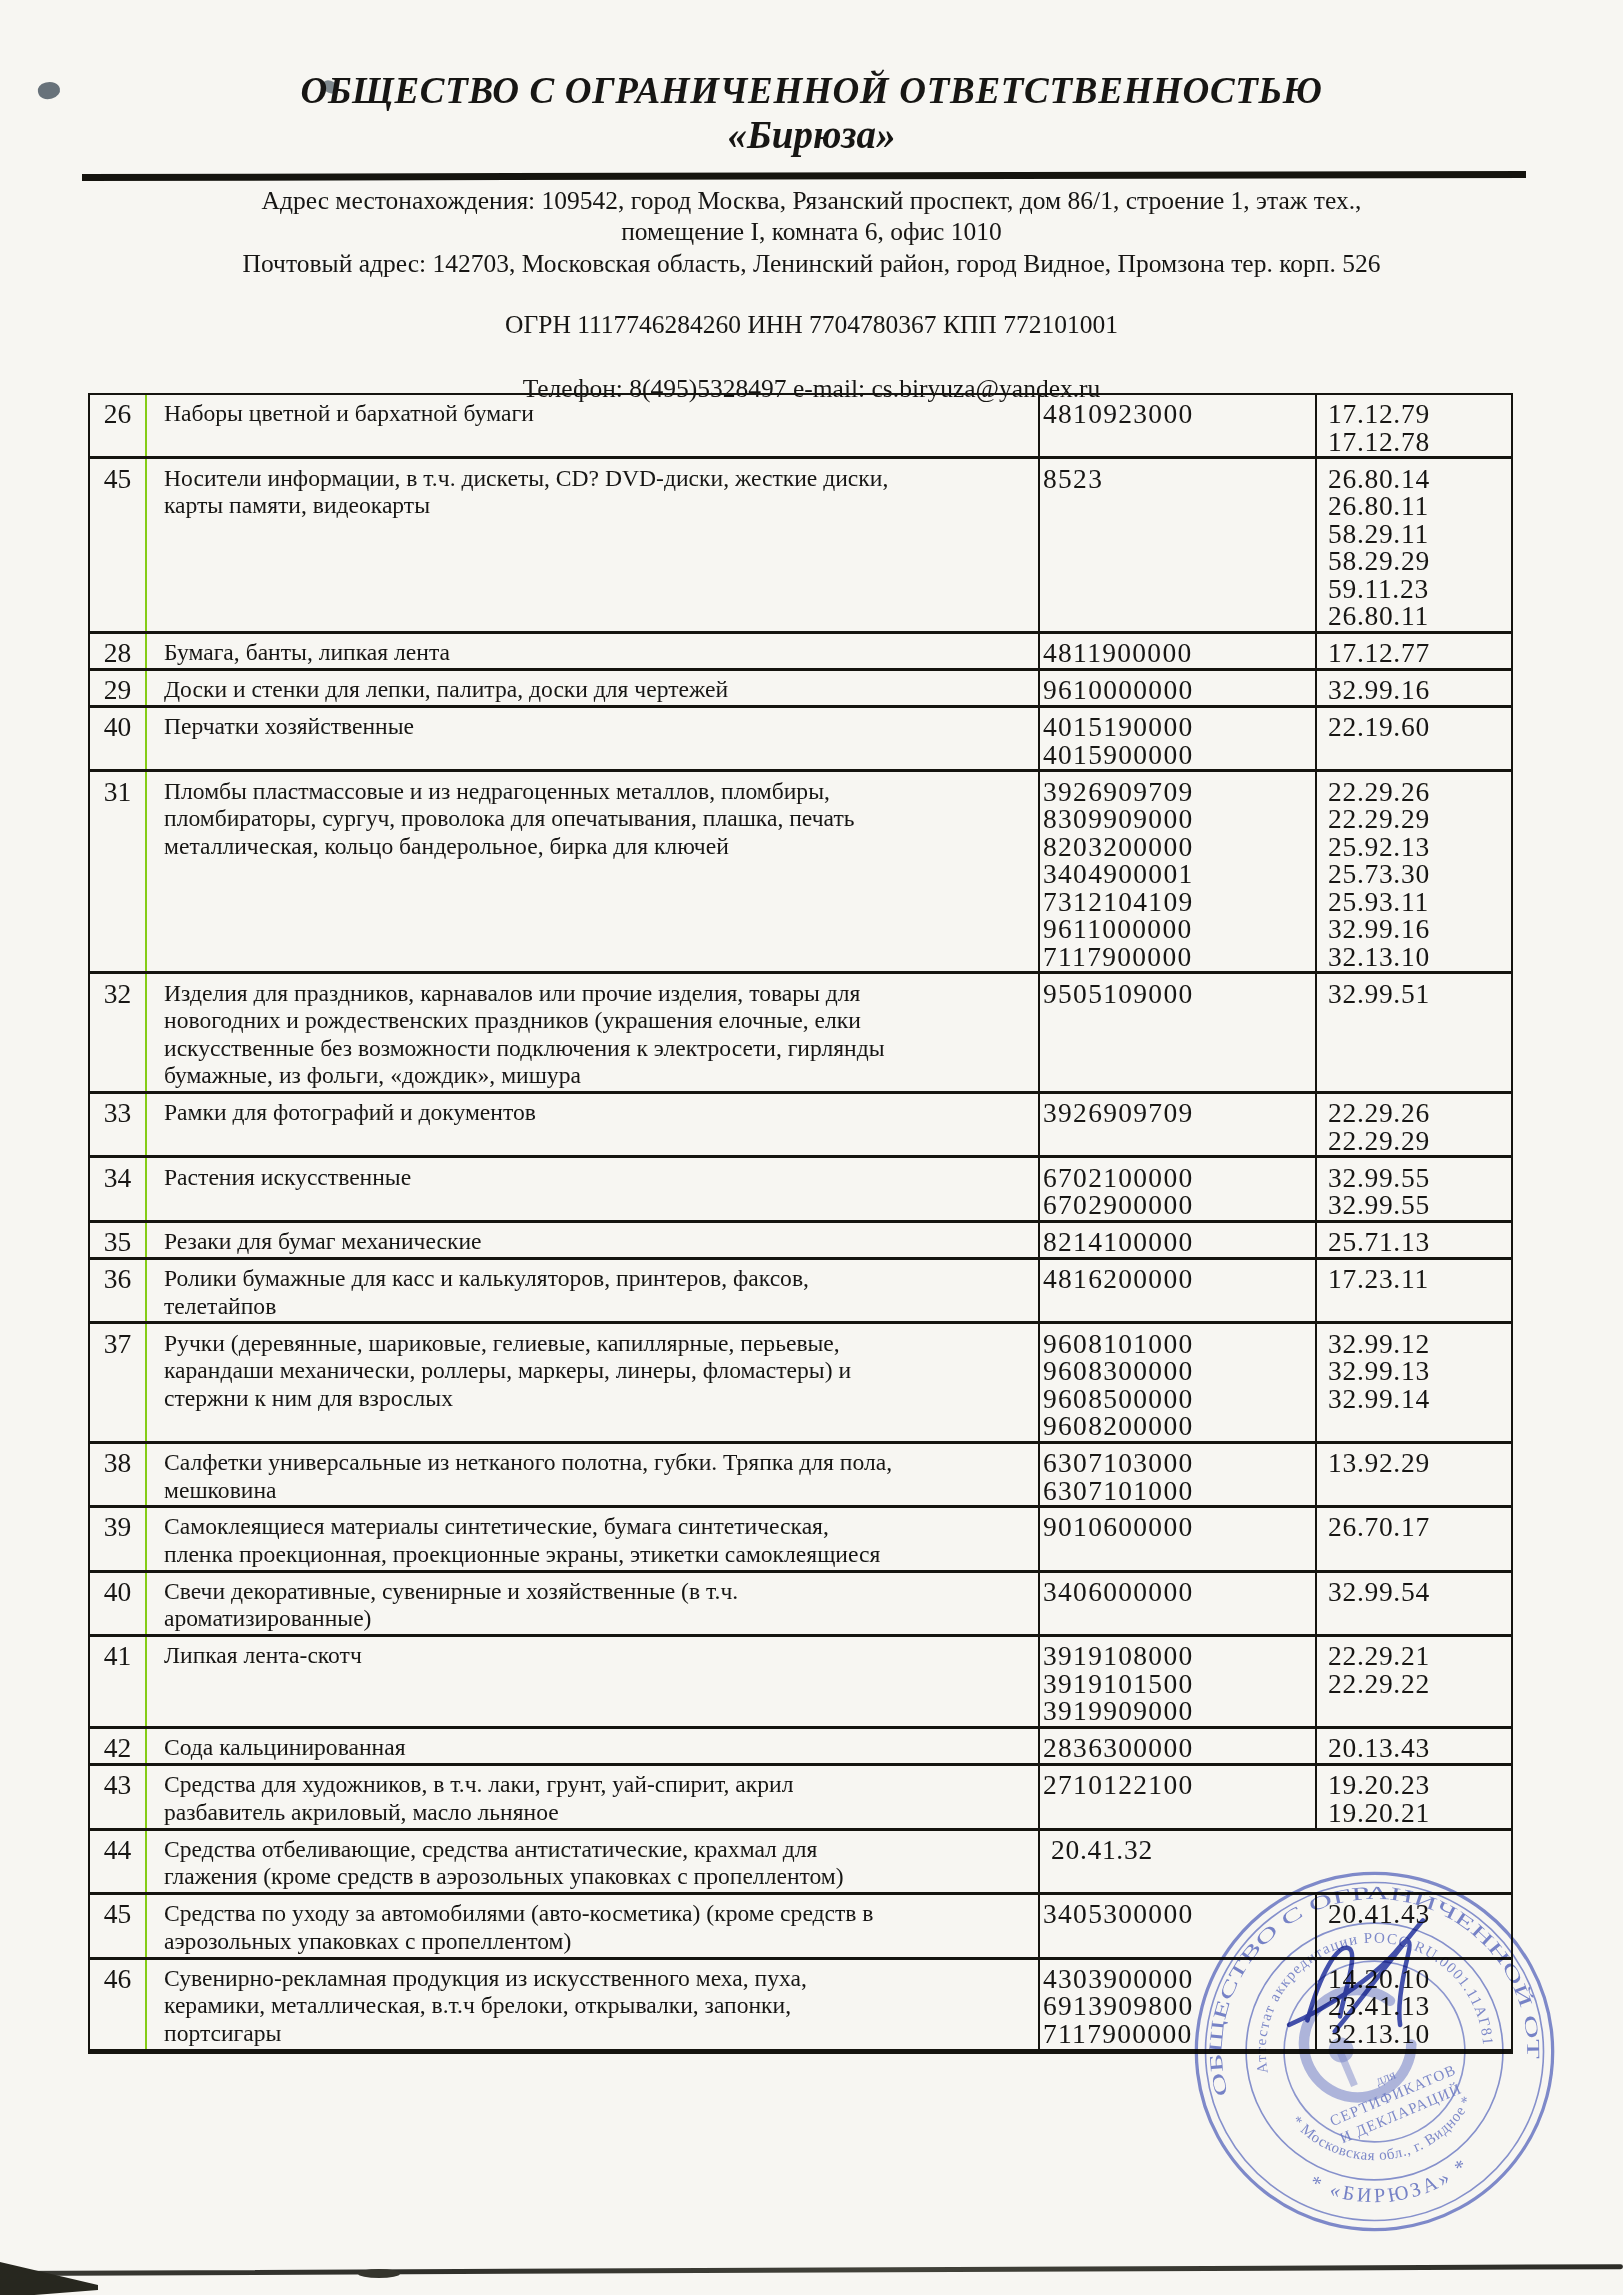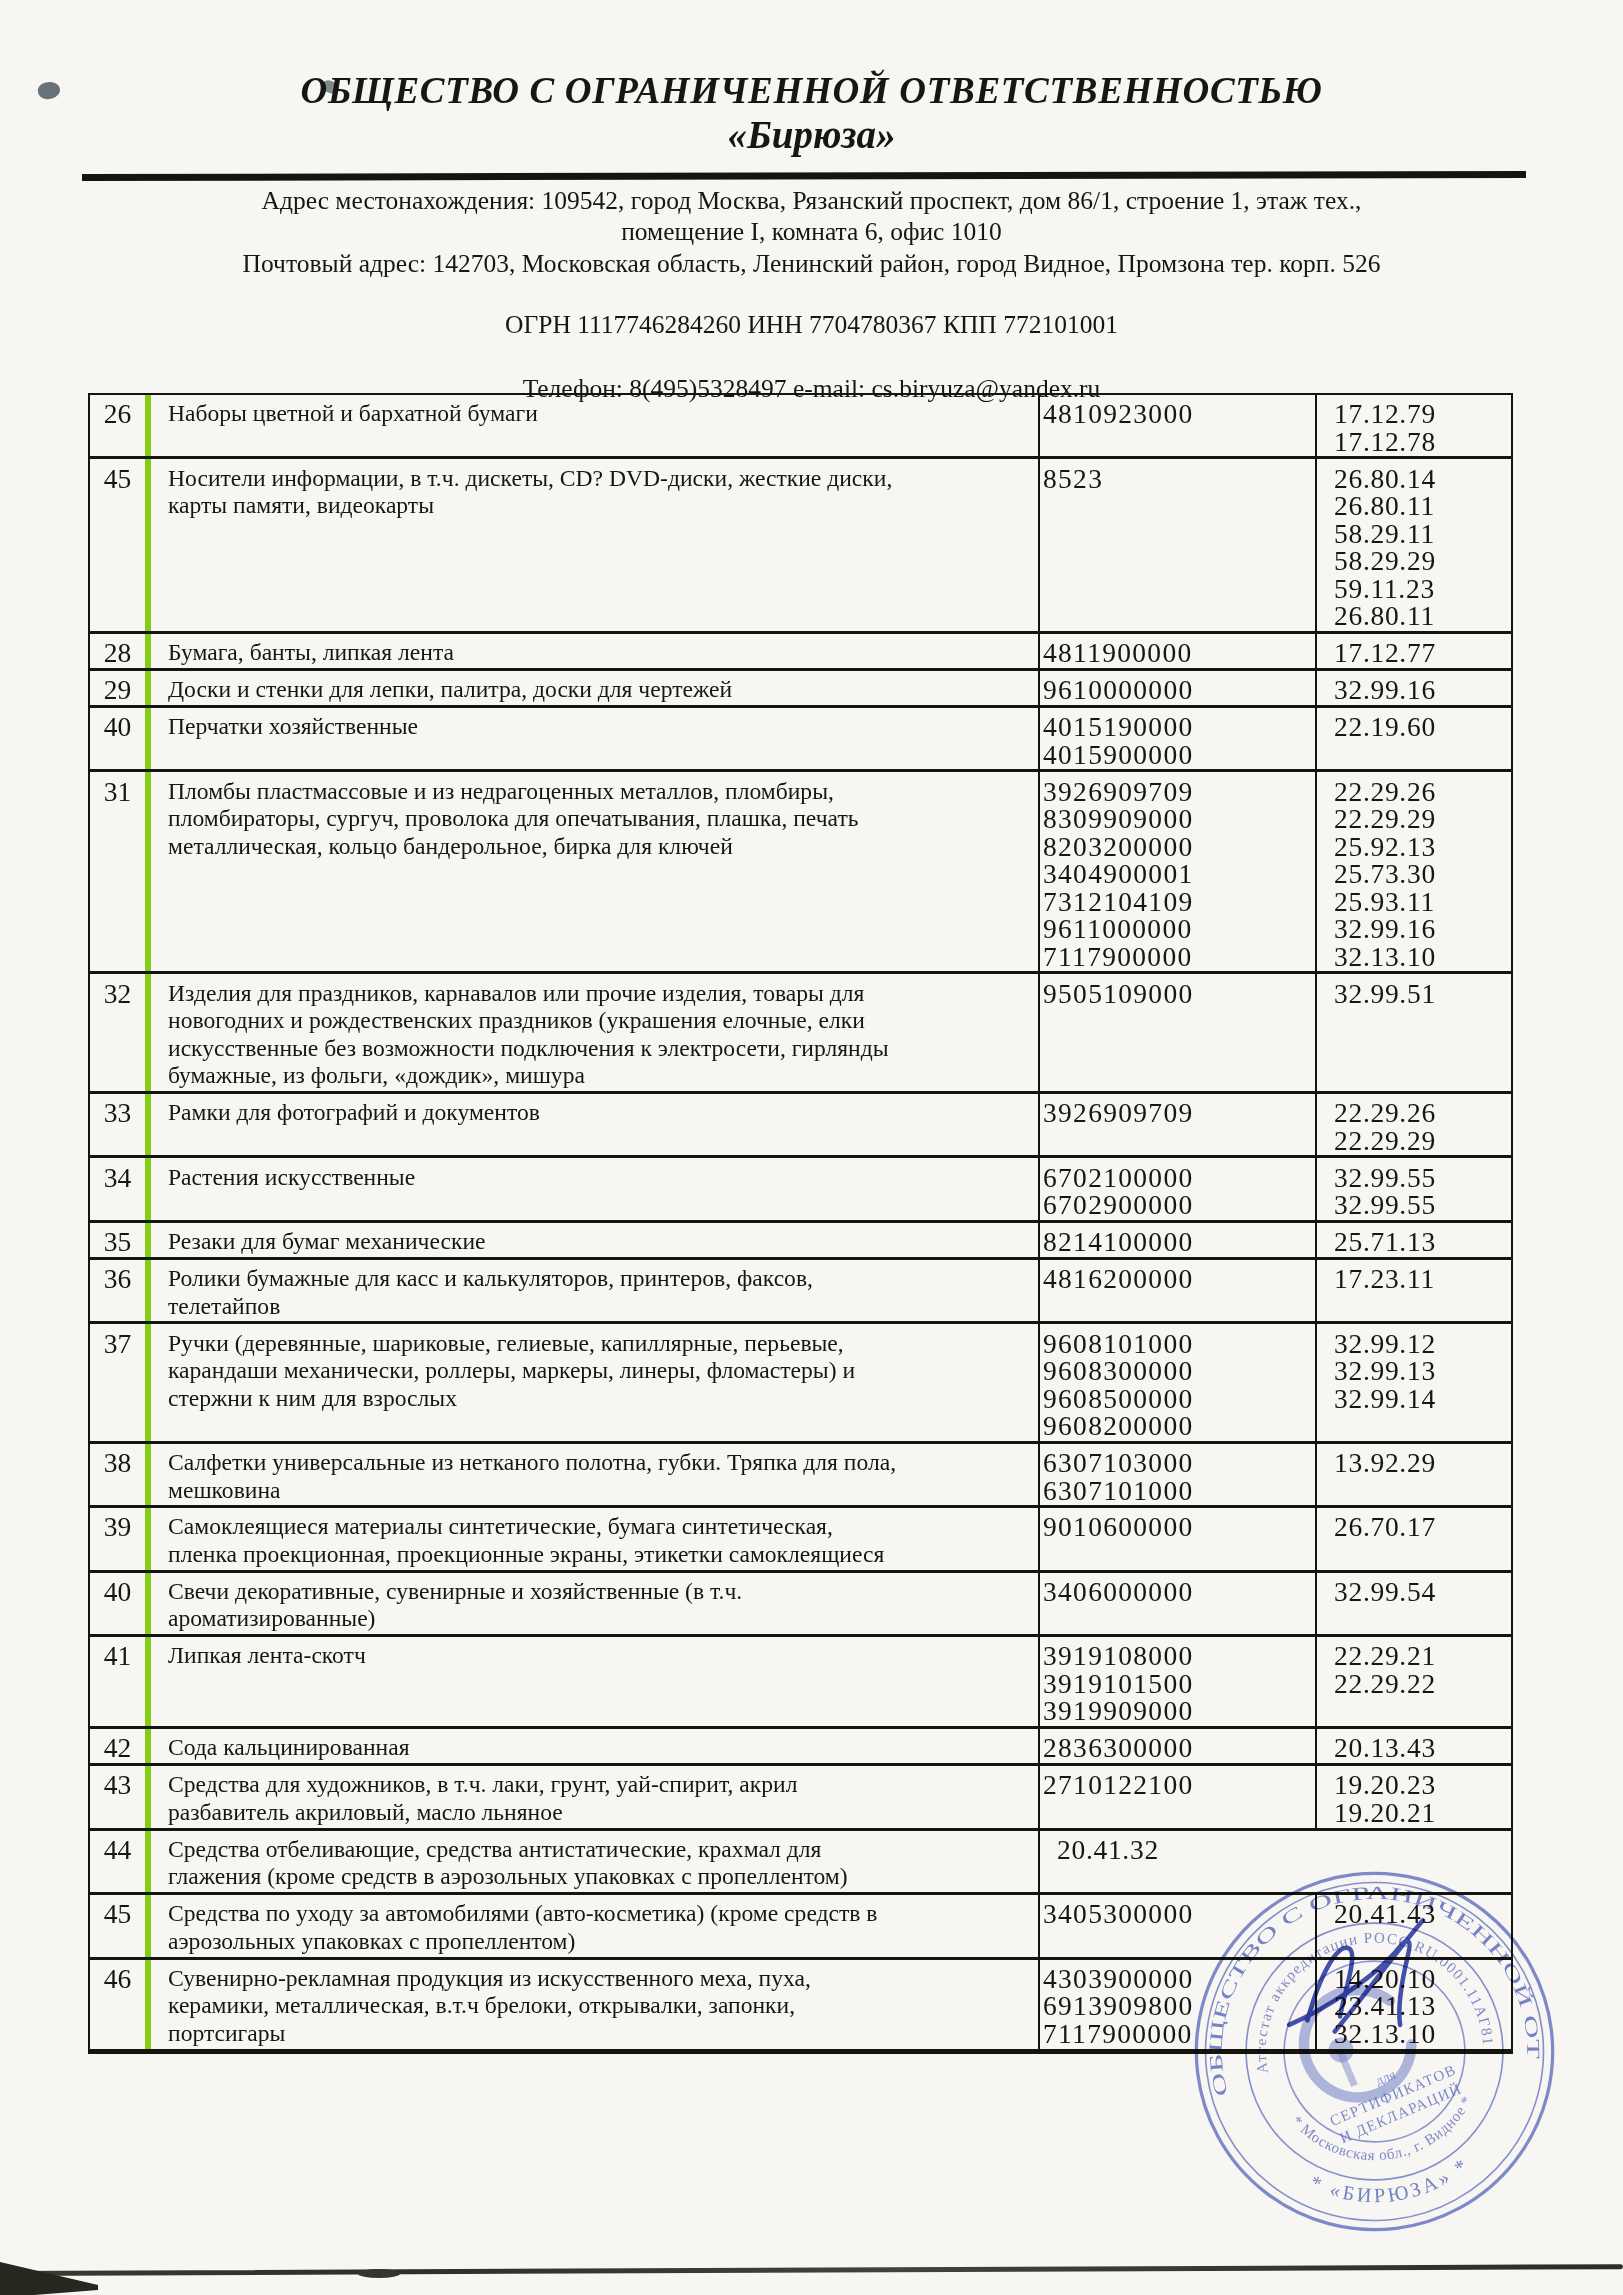--- a/index.html
+++ b/index.html
@@ -23,23 +23,23 @@
   .a1 { top:186px; } .a2 { top:217px; } .a3 { top:249px; }
   .a4 { top:310px; } .a5 { top:341px;margin-top:33px; }
   
   .doc-table { top:393px; left:88px; width:1425px;
                border:2.6px solid #15140f; border-bottom-width:5.9px;
                box-sizing:border-box; }
   .trow { display:flex; align-items:stretch; border-top:3.3px solid #15140f; }
   .trow:first-child { border-top:none; }
   .cell { box-sizing:border-box; padding-top:5.2px; padding-bottom:1.3px; }
   .c-num  { width:55px; text-align:center; font-size:27.5px;border-radius:8px; }
-  .c-desc { width:893px; border-left:6px solid #84cc16; padding-left:17px; padding-right:9.2px; font-size:23.6px; }
+  .c-desc { width:893px; border-left:2px solid #84cc16; padding-left:17px; padding-right:9.2px; font-size:23.6px; }
   .c-code { width:277px; border-left:2px solid #15140f; padding-left:3px; font-size:27.5px; letter-spacing:1.3px; }
-  .c-okpd { flex:1 1 auto; border-left:2px solid #15140f; padding-left:17px; font-size:27.5px; letter-spacing:0.7px; }
+  .c-okpd { flex:1 1 auto; border-left:2px solid #15140f; padding-left:11px; font-size:27.5px; letter-spacing:0.7px; }
   .line { height:27.5px; line-height:27.5px; white-space:nowrap; }
   .c-desc .line { font-size:23.6px; }
   
   .speck { border-radius:45% 60% 50% 55%; }
   .speck1 { left:38px;  top:82px; width:22px; height:17px; background:#68727a; transform:rotate(-14deg); }
   .speck2 { left:322px; top:81px; width:17px; height:12.4px; background:#7f898e; transform:rotate(18deg); }
   .edge-line { left:0; top:2271px; width:1623px; height:5.2px;
                background:linear-gradient(90deg,#3a3a34 0%,#2f2f2a 25%,#42423a 55%,#2c2c27 100%);
                transform:rotate(-0.24deg); transform-origin:left center; border-radius:2.6px; }
   .edge-wedge { left:0; top:2262px; width:98px; height:33px; background:#27271f;

